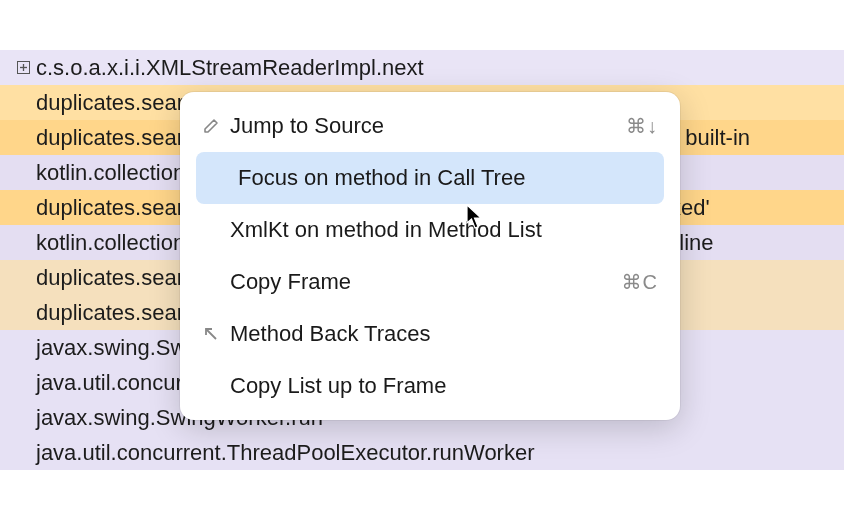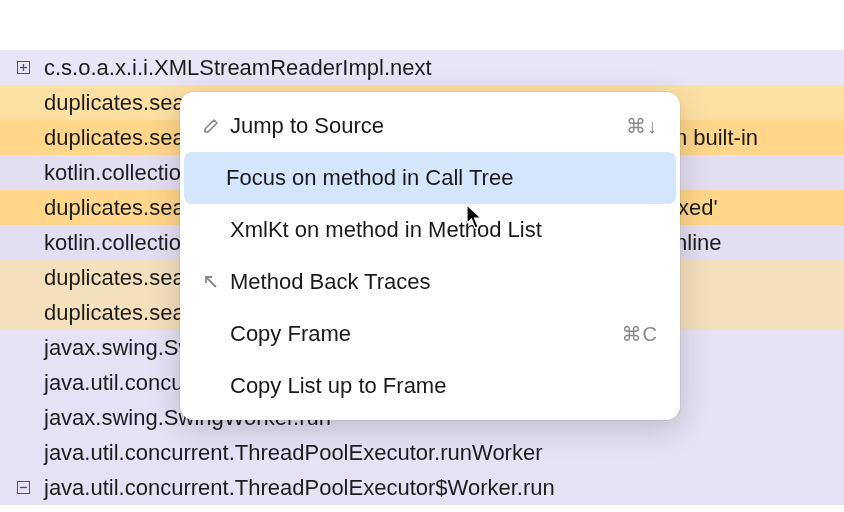--- a/index.html
+++ b/index.html
@@ -21,21 +21,20 @@
   }
   .row {
     display: flex;
     align-items: center;
     height: 35px;
     padding: 0 8px 0 14px;
     white-space: nowrap;
     overflow: hidden;
     color: #1c1c1c;
     line-height: 35px;
-    gap: 8px;
   }
   .row .expand-icon {
     width: 18px;
     display: inline-flex;
     justify-content: center;
     margin-right: 4px;
     font-size: 15px;
     color: #555;
   }
   .bg-lavender { background: #e9e4f6; }
@@ -62,21 +61,21 @@
     height: 52px;
     padding: 0 22px;
     color: #1a1a1a;
     font-size: 22px;
     position: relative;
     cursor: default;
   }
   .menu-item.highlight {
     background: #d4e6fb;
     border-radius: 8px;
-    margin: 0 4px;
+    margin: 0 16px;
     padding: 0 14px;
   }
   .menu-icon {
     width: 28px;
     display: inline-flex;
     justify-content: flex-start;
     color: #777;
   }
   .menu-icon svg { display:block; }
   .menu-label { flex: 1; }
@@ -147,29 +146,20 @@
     <span>java.util.concurrent.FutureTask.run</span>
   </div>
   <div class="row bg-lav3">
     <span class="expand-icon"></span>
     <span>javax.swing.SwingWorker.run</span>
   </div>
   <div class="row bg-lav3">
     <span class="expand-icon"></span>
     <span>java.util.concurrent.ThreadPoolExecutor.runWorker</span>
   </div>
-  <div class="row bg-lav3">
-    <span class="expand-icon">
-      <svg width="13" height="13" viewBox="0 0 13 13">
-          <rect x="0.5" y="0.5" width="12" height="12" fill="none" stroke="#555"></rect>
-          <line x1="3" y1="6.5" x2="10" y2="6.5" stroke="#555" stroke-width="1.3"></line>
-        </svg>
-    </span>
-    <span>java.util.concurrent.ThreadPoolExecutor$Worker.run</span>
-  </div>
 </div>
 
 <div class="context-menu">
   <div class="menu-item">
     <span class="menu-icon">
       <svg width="18" height="18" viewBox="0 0 18 18">
           <path d="M3 15 L3 12 L12 3 L15 6 L6 15 Z" fill="none" stroke="#888" stroke-width="1.6" stroke-linejoin="round"></path>
         </svg>
     </span>
     <span class="menu-label">Jump to Source</span>
@@ -177,35 +167,35 @@
   </div>
   <div class="menu-item highlight">
     <span class="menu-icon"></span>
     <span class="menu-label">Focus on method in Call Tree</span>
   </div>
   <div class="menu-item">
     <span class="menu-icon"></span>
     <span class="menu-label">XmlKt on method in Method List</span>
   </div>
   <div class="menu-item">
+    <span class="menu-icon"></span>
+    <span class="menu-label">Copy Frame</span>
+    <span class="menu-shortcut">⌘C</span>
+  </div>
+  <div class="menu-item">
     <span class="menu-icon">
       <svg width="18" height="18" viewBox="0 0 18 18">
           <line x1="14" y1="14" x2="4" y2="4" stroke="#888" stroke-width="1.8"></line>
           <polyline points="4,10 4,4 10,4" fill="none" stroke="#888" stroke-width="1.8"></polyline>
         </svg>
     </span>
     <span class="menu-label">Method Back Traces</span>
   </div>
   <div class="menu-item">
     <span class="menu-icon"></span>
-    <span class="menu-label">Copy Frame</span>
-    <span class="menu-shortcut">⌘C</span>
-  </div>
-  <div class="menu-item">
-    <span class="menu-icon"></span>
     <span class="menu-label">Copy List up to Frame</span>
   </div>
 </div>
 
 <div class="cursor">
   <svg width="18" height="26" viewBox="0 0 18 26">
     <path d="M1 1 L1 19 L5.5 15 L9 24 L12 22.8 L8.5 14 L15 14 Z" fill="#000" stroke="#fff" stroke-width="1.2"></path>
   </svg>
 </div>
 

